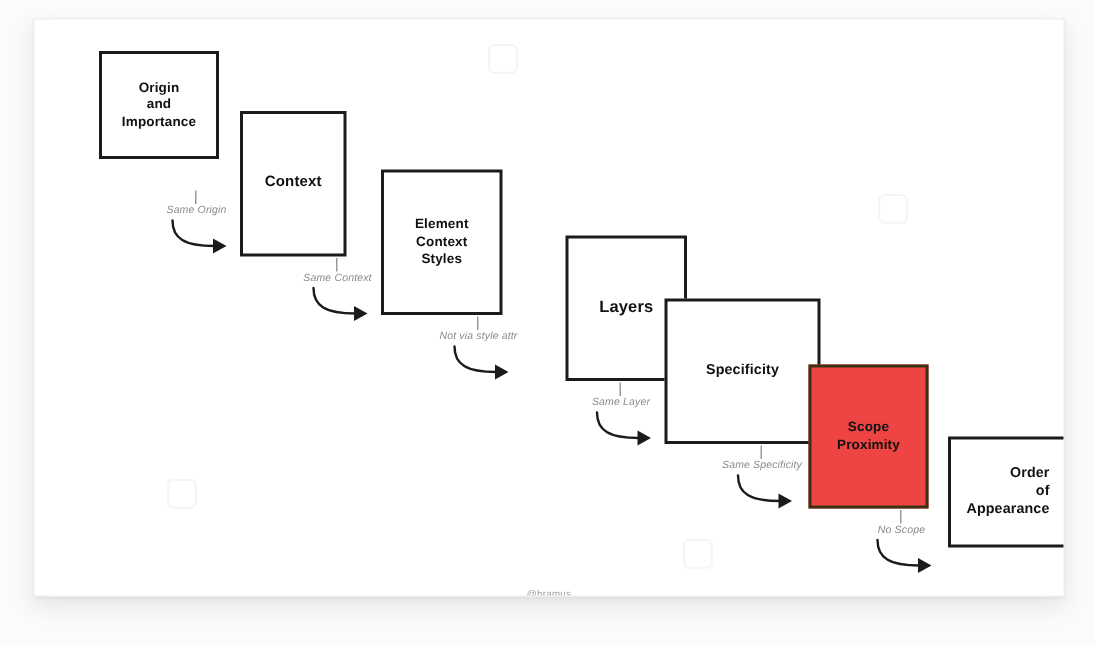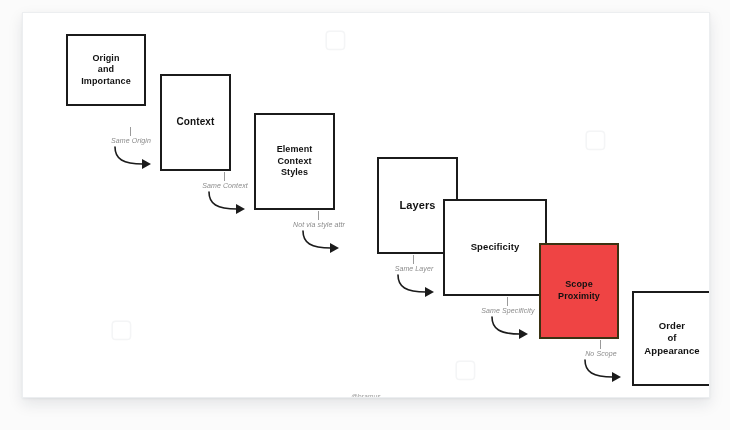--- a/index.html
+++ b/index.html
@@ -128,21 +128,21 @@
 and
 Importance</div>
         <div class="node" style="left: 137px; top: 61px; width: 71px; height: 97px; font-size: 10px;">Context</div>
         <div class="node" style="left: 231px; top: 100px; width: 81px; height: 97px; font-size: 9px;">Element
 Context
 Styles</div>
         <div class="node" style="left: 326px; top: 144px; width: 81px; height: 97px; font-size: 11px; margin-left: 28px;">Layers</div>
         <div class="node" style="left: 420px; top: 186px; width: 104px; height: 97px; font-size: 9.5px;">Specificity</div>
         <div class="node highlight" style="left: 516px; top: 230px; width: 80px; height: 96px; font-size: 9px;">Scope
 Proximity</div>
-        <div class="node" style="left: 609px; top: 278px; width: 80px; height: 95px; font-size: 9.5px;">Order
+        <div class="node" style="left: 609px; top: 278px; width: 80px; height: 74px; font-size: 9.5px; text-align: right;">Order
 of
 Appearance</div>
       </div>
     <div id="edges">
         <div class="edge" style="left: 60px; top: 114px;">
           <div class="tick"></div>
           <div class="elabel">Same Origin</div>
           <svg width="48" height="26" viewBox="0 0 48 26">
             <path d="M2 2 C2 14, 10 19, 30 19" fill="none" stroke="#1b1b1b" stroke-width="1.6" stroke-linecap="round"></path>
             <path d="M29 14 L38 19 L29 24 Z" fill="#1b1b1b"></path>

